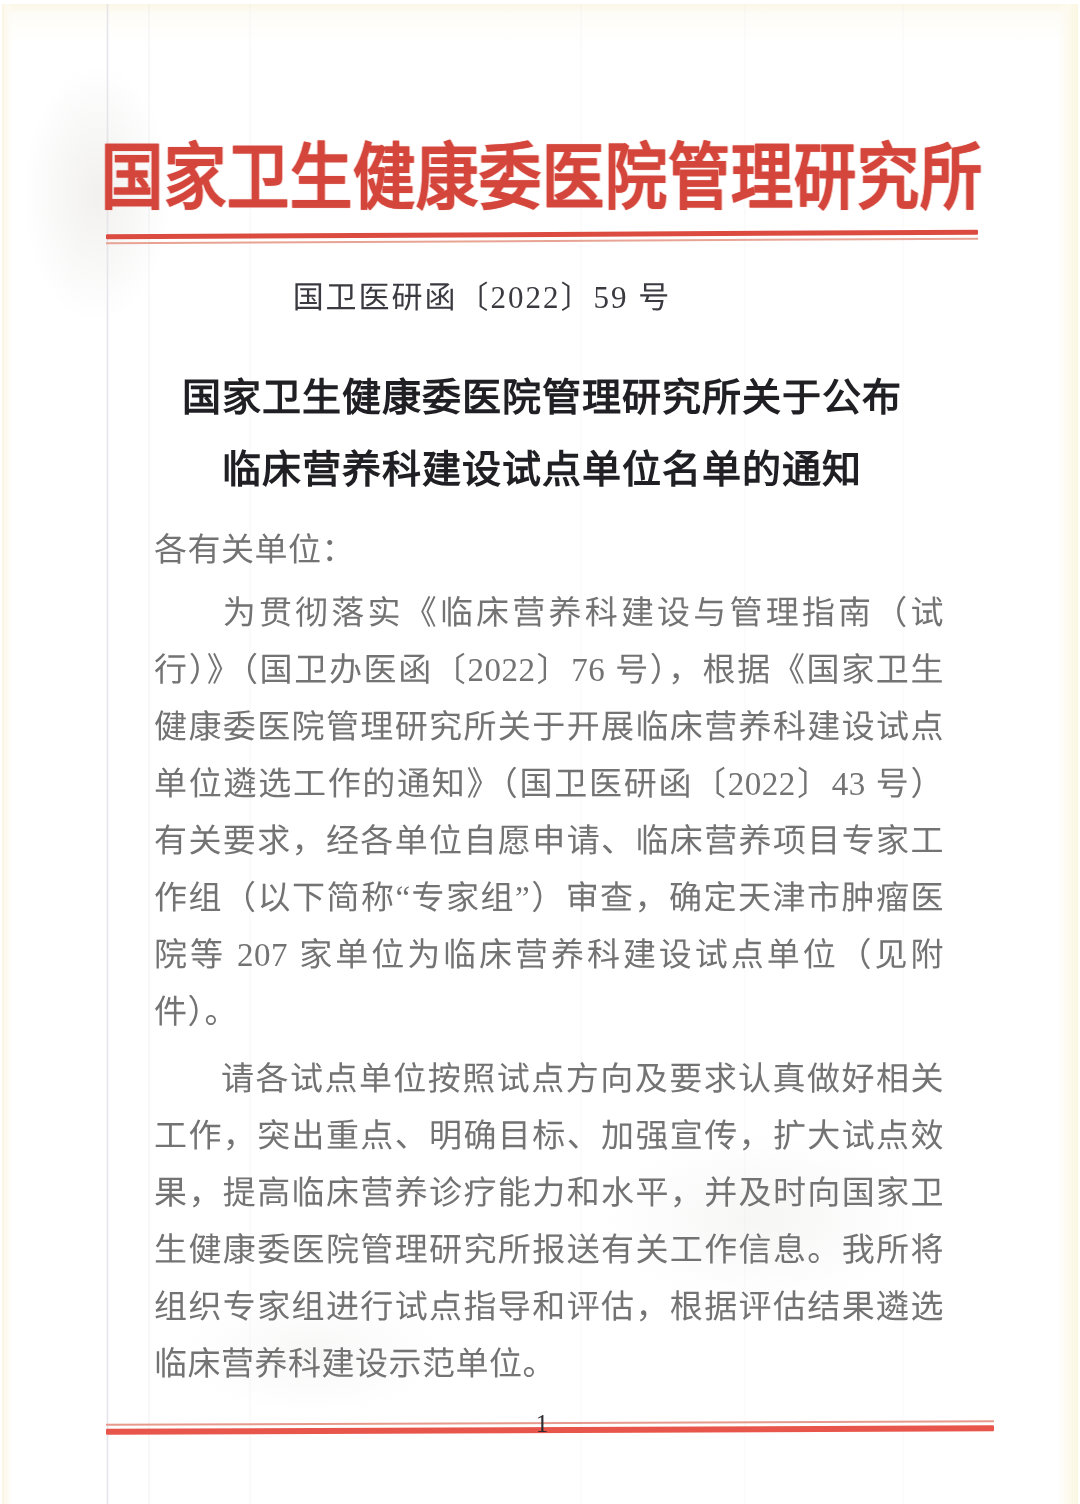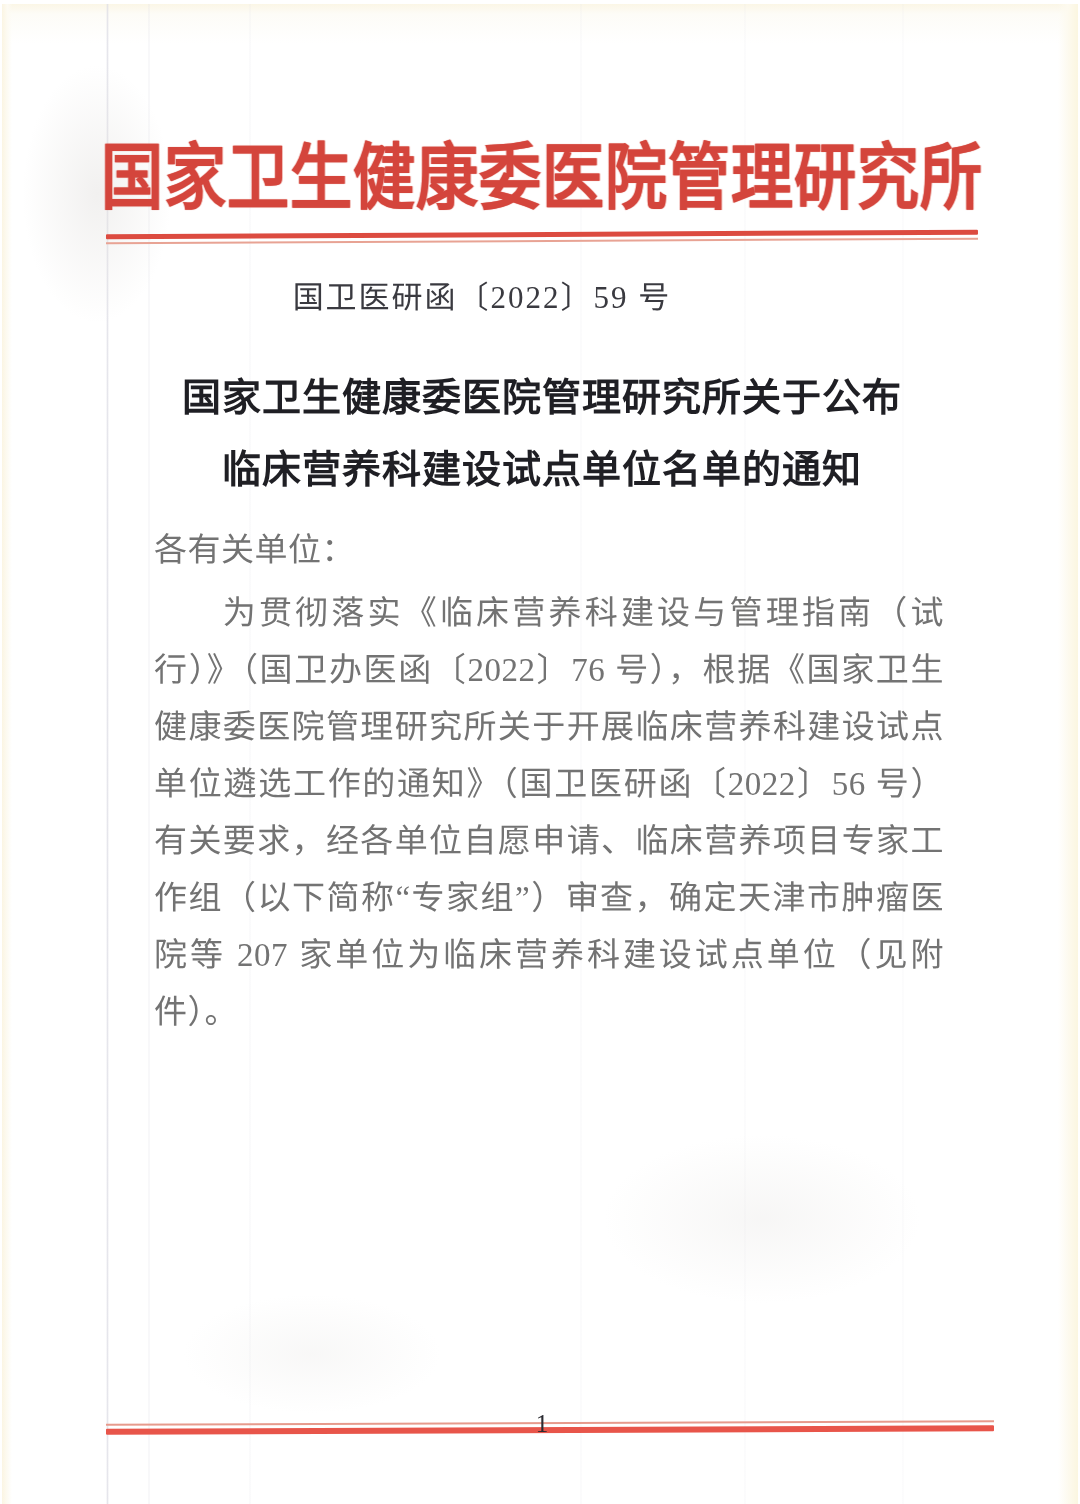--- a/index.html
+++ b/index.html
@@ -228,21 +228,22 @@
 
   <div class="doc-number">国卫医研函〔2022〕59 号</div>
 
   <div class="doc-title">
     <span class="line">国家卫生健康委医院管理研究所关于公布</span>
     <span class="line">临床营养科建设试点单位名单的通知</span>
   </div>
 
   <div class="body-text">
     <p class="salutation">各有关单位：</p>
-    <p class="para"><span class="indent"></span><span>为贯彻落实《临床营养科建设与管理指南（试行）》（国卫办医函〔2022〕76 号），根据《国家卫生健康委医院管理研究所关于开展临床营养科建设试点单位遴选工作的通知》（国卫医研函〔2022〕56 号）有关要求，经各单位自愿申请、临床营养项目专家工作组（以下简称“专家组”）审查，确定天津市肿瘤医院等 207 家单位为临床营养科建设试点单位（见附件）。</span></p>
+    <p class="para"><span class="indent"></span><span>为贯彻落实《临床营养科建设与管理指南（试行）》（国卫办医函〔2022〕76 号），根据《国家卫生健康委医院管理研究所关于开展临床营养科建设试点单位遴选工作的通知》（国卫医研函〔2022〕43 号）有关要求，经各单位自愿申请、临床营养项目专家工作组（以下简称“专家组”）审查，确定天津市肿瘤医院等 207 家单位为临床营养科建设试点单位（见附件）。</span></p>
+    <p class="para"><span class="indent"></span><span>请各试点单位按照试点方向及要求认真做好相关工作，突出重点、明确目标、加强宣传，扩大试点效果，提高临床营养诊疗能力和水平，并及时向国家卫生健康委医院管理研究所报送有关工作信息。我所将组织专家组进行试点指导和评估，根据评估结果遴选临床营养科建设示范单位。</span></p>
   </div>
 
   <div class="rule-foot">
     <div class="thin"></div>
     <div class="thick"></div>
   </div>
 
   <div class="page-number">1</div>
 
 </div>

